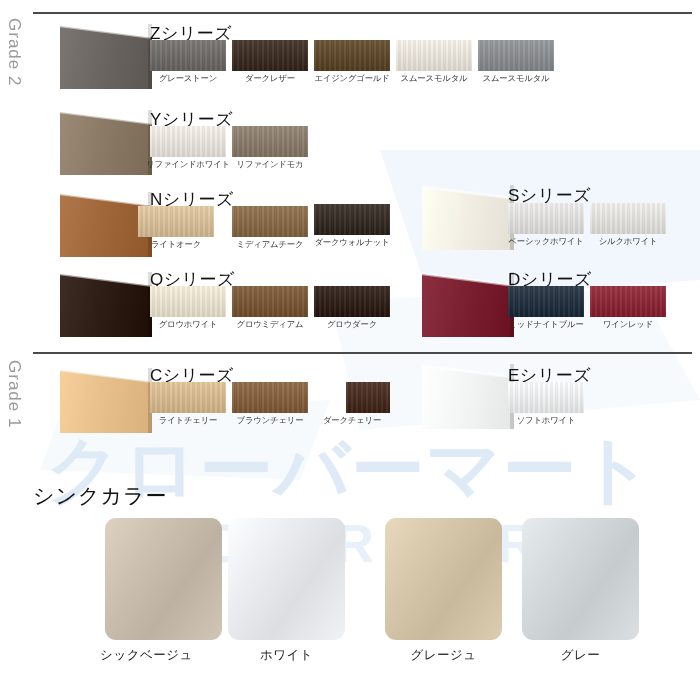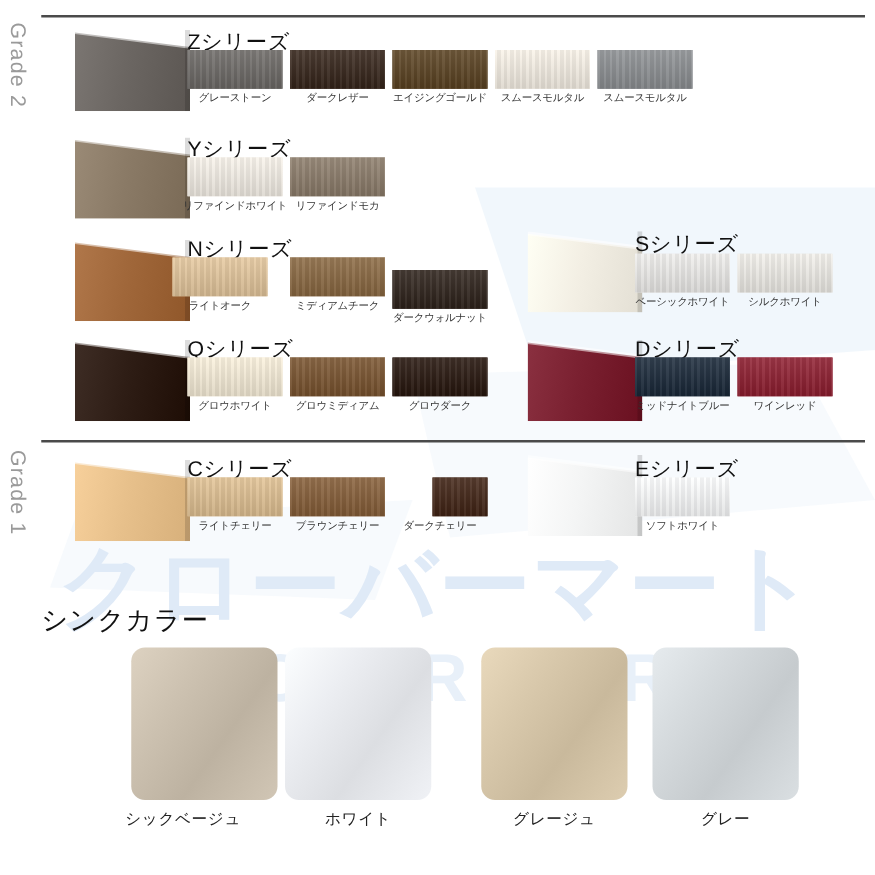--- a/index.html
+++ b/index.html
@@ -219,21 +219,21 @@
       </div>
       <div class="series-title" style="left: 150px; top: 188px;">Nシリーズ</div>
       <div class="swatch" style="left: 138px; top: 206px;">
         <div class="sw-chip" style="background: linear-gradient(rgba(255, 255, 255, 0.1), rgba(0, 0, 0, 0.1)), repeating-linear-gradient(90deg, rgb(232, 204, 164) 0px, rgb(232, 204, 164) 2px, rgb(216, 188, 148) 2px, rgb(216, 188, 148) 5px), rgb(224, 196, 156);"></div>
         <div class="sw-label">ライトオーク</div>
       </div>
       <div class="swatch" style="left: 232px; top: 206px;">
         <div class="sw-chip" style="background: linear-gradient(rgba(255, 255, 255, 0.1), rgba(0, 0, 0, 0.1)), repeating-linear-gradient(90deg, rgb(146, 114, 77) 0px, rgb(146, 114, 77) 2px, rgb(130, 98, 61) 2px, rgb(130, 98, 61) 5px), rgb(138, 106, 69);"></div>
         <div class="sw-label">ミディアムチーク</div>
       </div>
-      <div class="swatch" style="left: 314px; top: 216px;">
+      <div class="swatch" style="left: 314px; top: 204px;">
         <div class="sw-chip" style="background: linear-gradient(rgba(255, 255, 255, 0.1), rgba(0, 0, 0, 0.1)), repeating-linear-gradient(90deg, rgb(59, 48, 41) 0px, rgb(59, 48, 41) 2px, rgb(43, 32, 25) 2px, rgb(43, 32, 25) 5px), rgb(51, 40, 33);"></div>
         <div class="sw-label">ダークウォルナット</div>
       </div>
       <div class="panel" style="left: 422px; top: 185px;">
         <div class="face" style="background: linear-gradient(100deg, rgb(255, 255, 244) 0%, rgb(243, 239, 228) 45%, rgb(227, 223, 212) 100%);"></div>
         <div class="topedge"></div>
         <div class="side"></div>
       </div>
       <div class="series-title" style="left: 508px; top: 184px;">Sシリーズ</div>
       <div class="swatch" style="left: 508px; top: 203px;">

